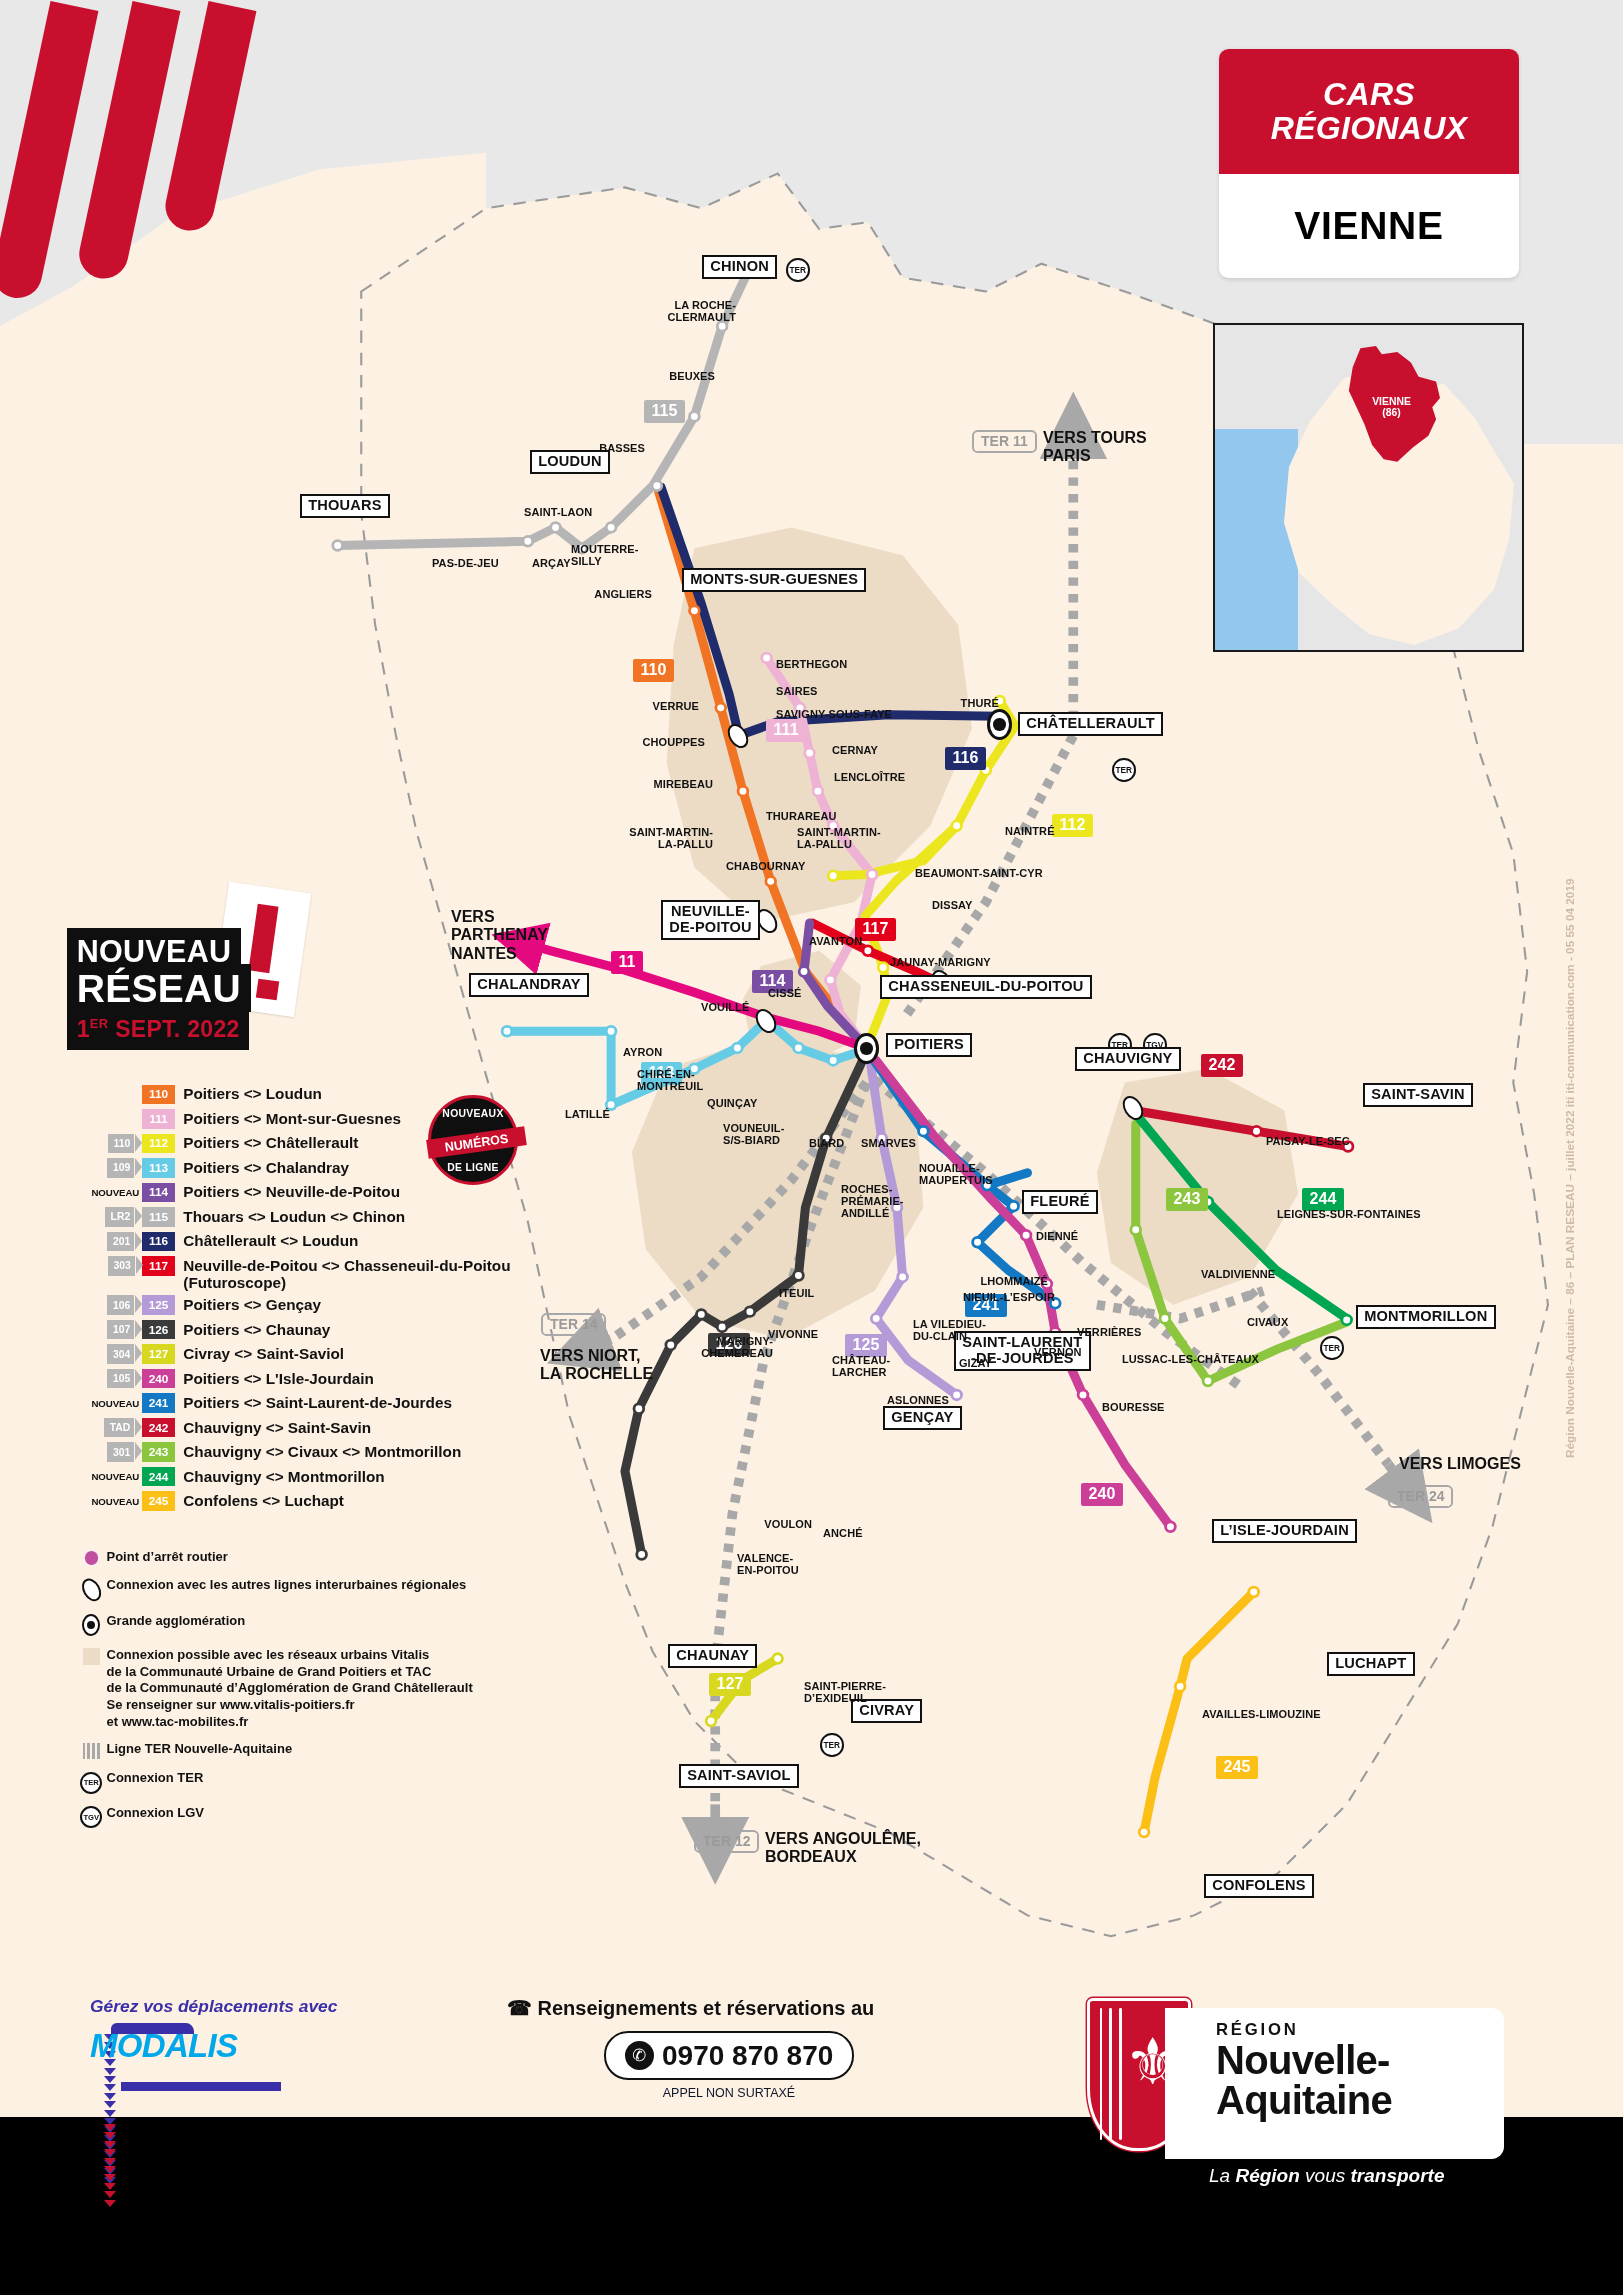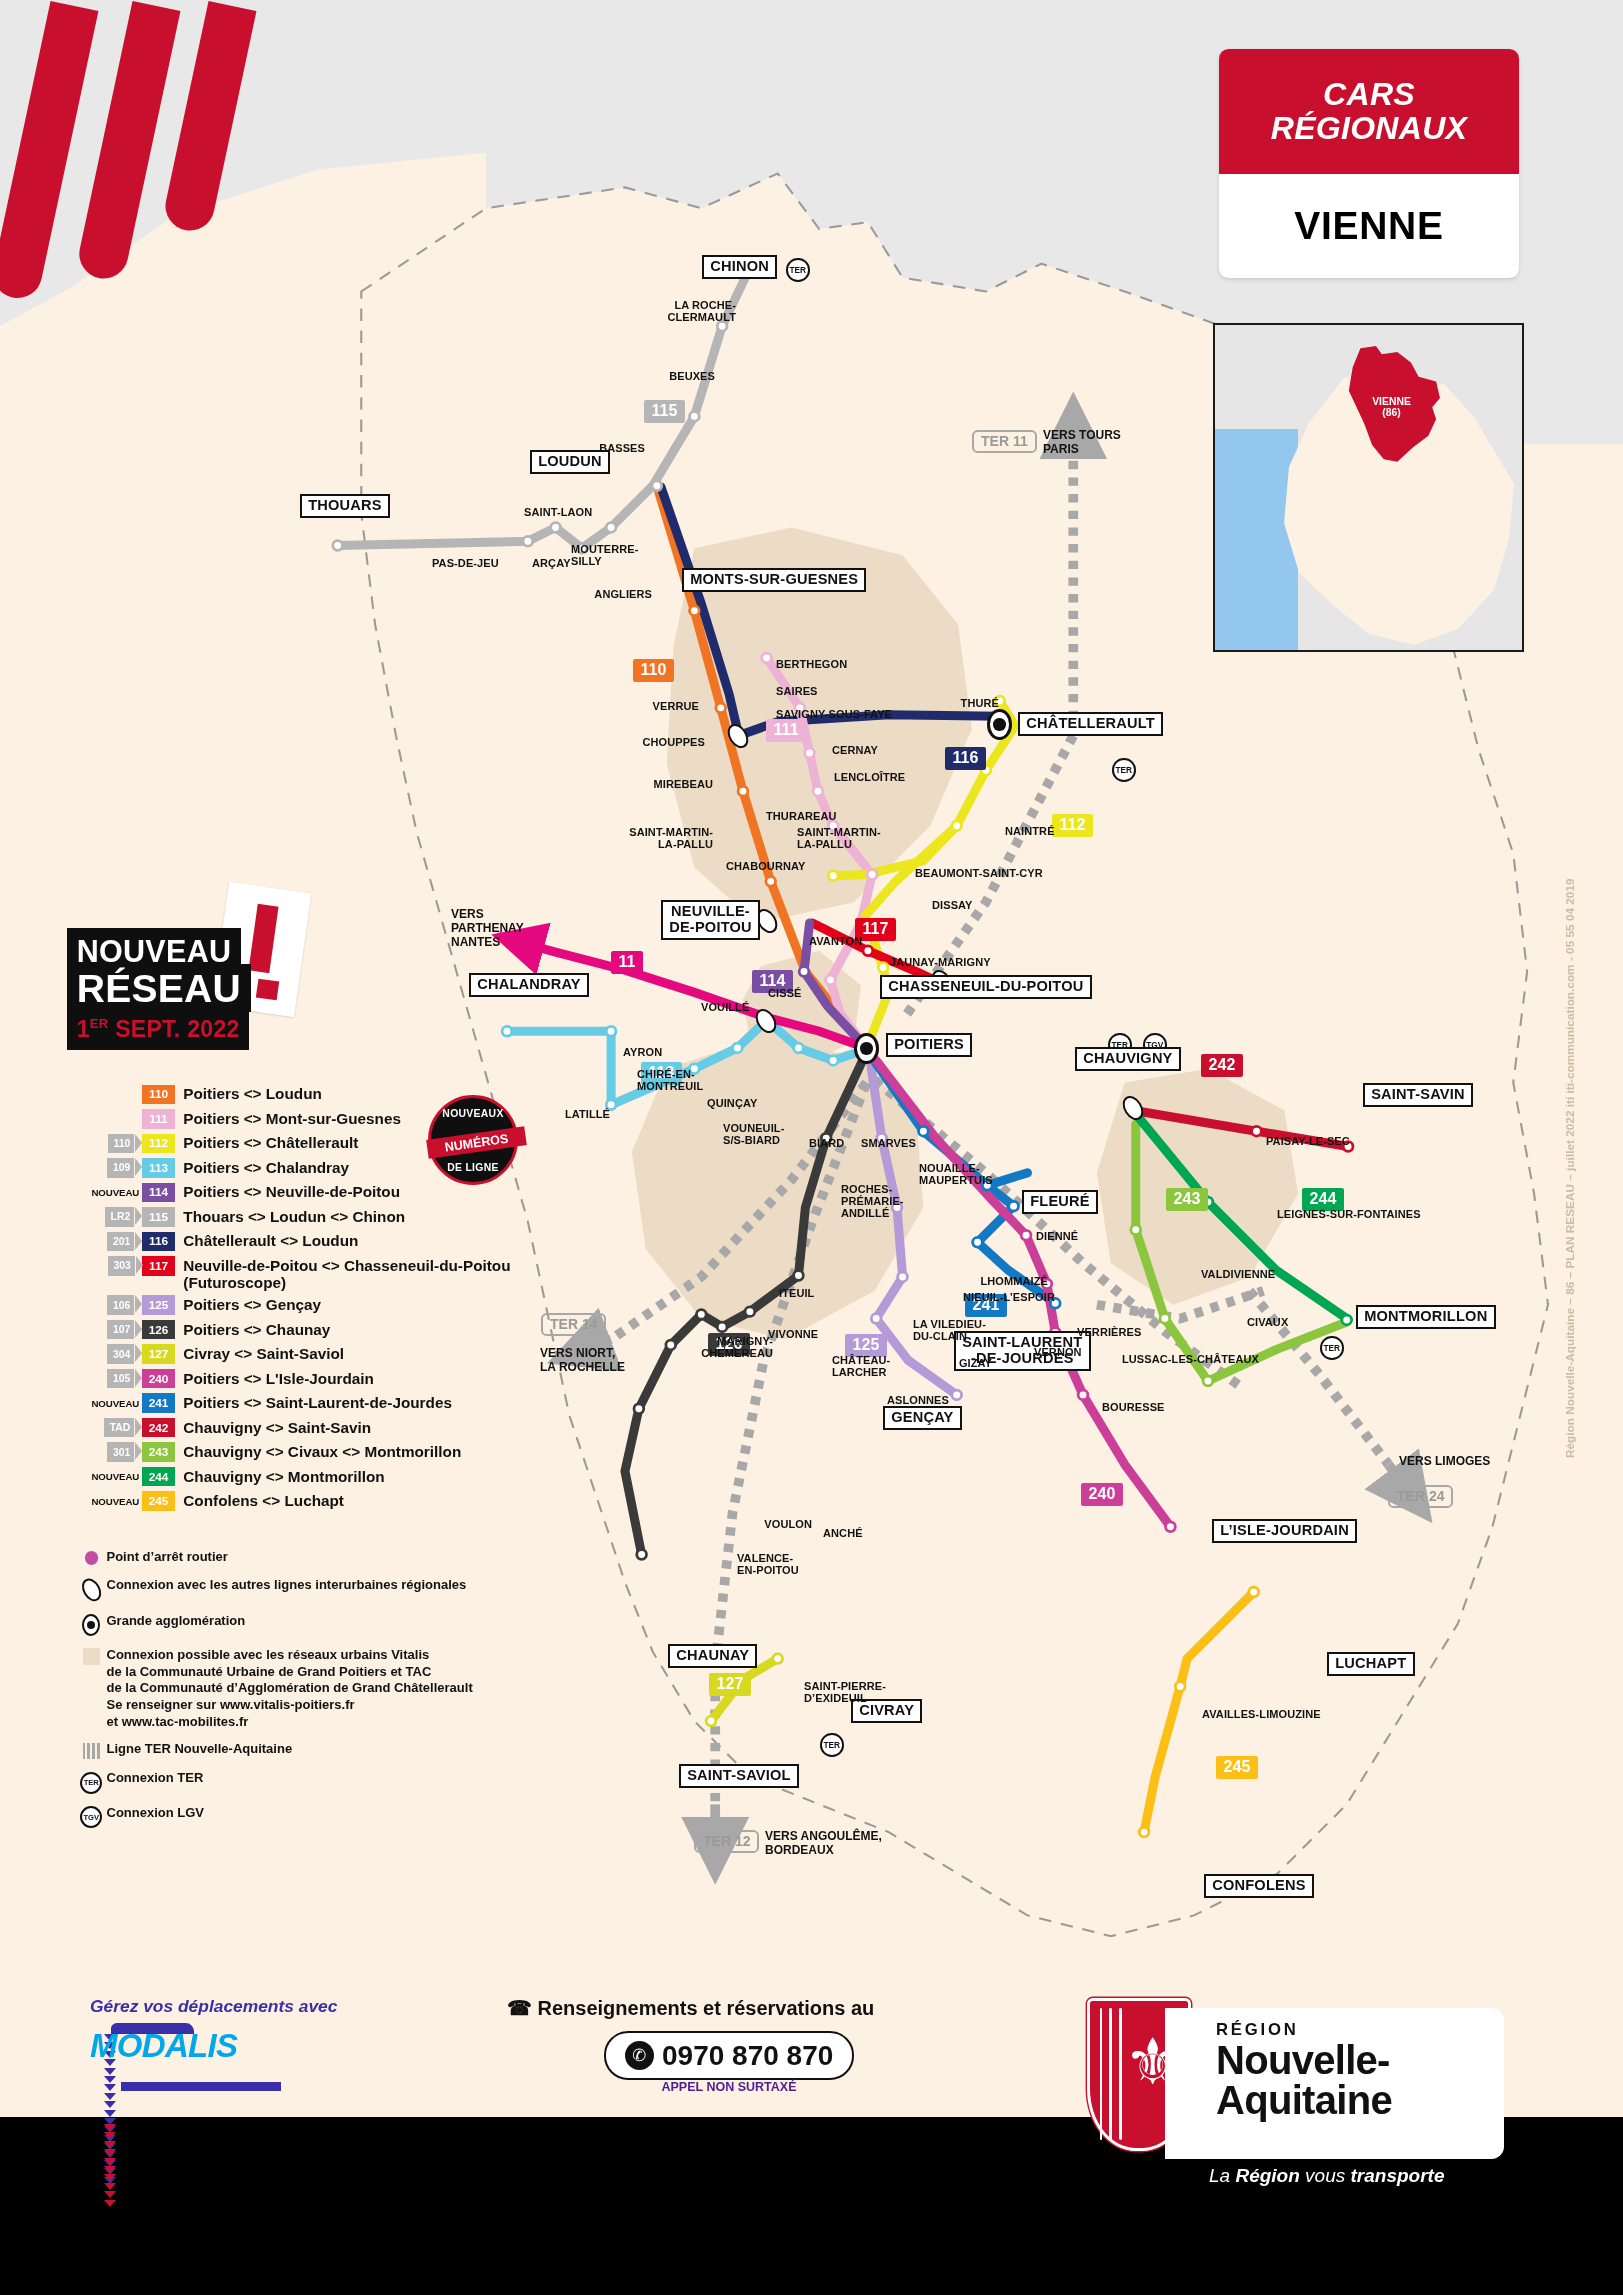--- a/index.html
+++ b/index.html
@@ -146,21 +146,21 @@
   #maplayer { position:absolute; inset:0; pointer-events:none; }
   #maplayer svg { position:absolute; inset:0; width:1624px; height:2295px; }
 
   
   .stop-label { position:absolute; font-size:11px; font-weight:700; color:#111;
     letter-spacing:0.1px; line-height:1.08; white-space:nowrap; }
   .stop-label.rt { text-align:right; }
   .city-box { position:absolute; background:#fff; border:2.1px solid #111; color:#111;
     font-size:14.6px; font-weight:800; padding:2.1px 6.2px 2.8px; white-space:nowrap; letter-spacing:0.2px;
     line-height:1.06; }
-  .vers-label { position:absolute; font-size:12px; font-weight:800; color:#111; line-height:1.15;
+  .vers-label { position:absolute; font-size:16px; font-weight:800; color:#111; line-height:1.15;
     white-space:nowrap; }
   .ter-box { position:absolute; border:2.1px solid #a8a8a8; border-radius:5.6px; color:#9a9a9a;
     font-size:14px; font-weight:800; padding:1.4px 7px 2.1px; background:transparent; }
   .line-chip { position:absolute; color:#fff; font-size:16px; font-weight:800;
     padding:2.1px 7.6px 2.8px; border-radius:2.1px; }
   .line-chip.grey { background:#b5b5b5; }
   .rnd-mark { position:absolute; width:23.6px; height:23.6px; border-radius:50%; border:2.1px solid #111;
     background:#fff; display:flex; align-items:center; justify-content:center;
     font-size:8.3px; font-weight:800; color:#111; }
   .agglo-mark { position:absolute; width:25px; height:30.5px; border-radius:50%; background:#fff;
@@ -180,21 +180,21 @@
     background:#3a2fa8; border-radius:5.6px 8.3px 0 0; }
   #modalis-logo .bar-b { position:absolute; left:30.5px; bottom:-2.8px; width:160px; height:9.7px; background:#3a2fa8; }
 
   #phone-block { left:507px; top:1996px; width:444px; }
   #phone-block .ptitle { font-size:20px; font-weight:800; color:#111; }
   #phone-pill { margin:11px auto 0; width:250px; height:49px; border:2.8px solid #111; border-radius:24px;
     display:flex; align-items:center; justify-content:center; gap:8.3px; background:#fff; }
   #phone-pill .num { font-size:28px; font-weight:800; letter-spacing:0px; color:#111; }
   #phone-pill .handset { width:29px; height:29px; border-radius:50%; background:#111; color:#fff;
     display:flex; align-items:center; justify-content:center; font-size:16.7px; }
-  #phone-sub { text-align:center; font-size:12.5px; font-weight:700; margin-top:0; color:#4c1d95; }
+  #phone-sub { text-align:center; font-size:12.5px; font-weight:400; margin-top:6px; color:#0f172a; }
 
   #url-line { left:117px; top:2193px; color:#c8102e; font-size:38px; font-weight:800; letter-spacing:-0.3px; }
   #chevrons-v { left:104px; top:2034px; width:18px; height:180px; }
   #chevrons-v .cv { width:0;height:0;border-left:6.2px solid transparent;border-right:6.2px solid transparent;
     border-top:7.6px solid #3a2fa8; margin-bottom:1.4px; }
   #chevrons-v2 { left:104px; top:2124px; width:18px; height:90px; }
   #chevrons-v2 .cv { width:0;height:0;border-left:6.2px solid transparent;border-right:6.2px solid transparent;
     border-top:7.6px solid #c8102e; margin-bottom:1.4px; }
 
   #region-logo { left:1087px; top:1998px; width:416px; height:201px; }

